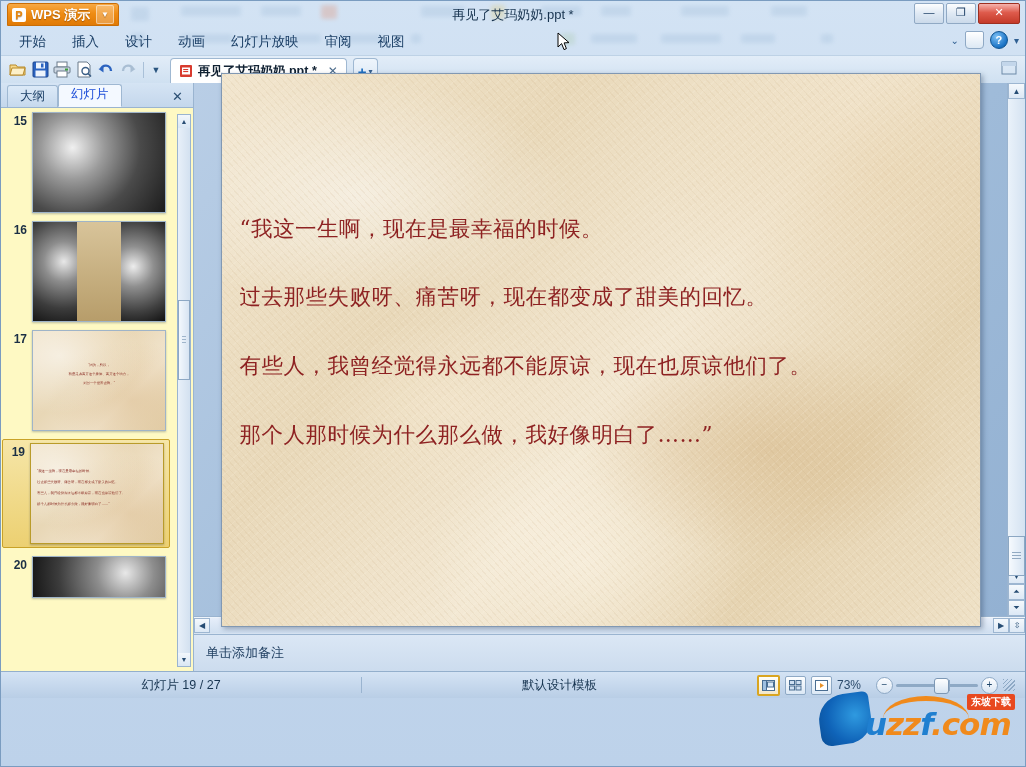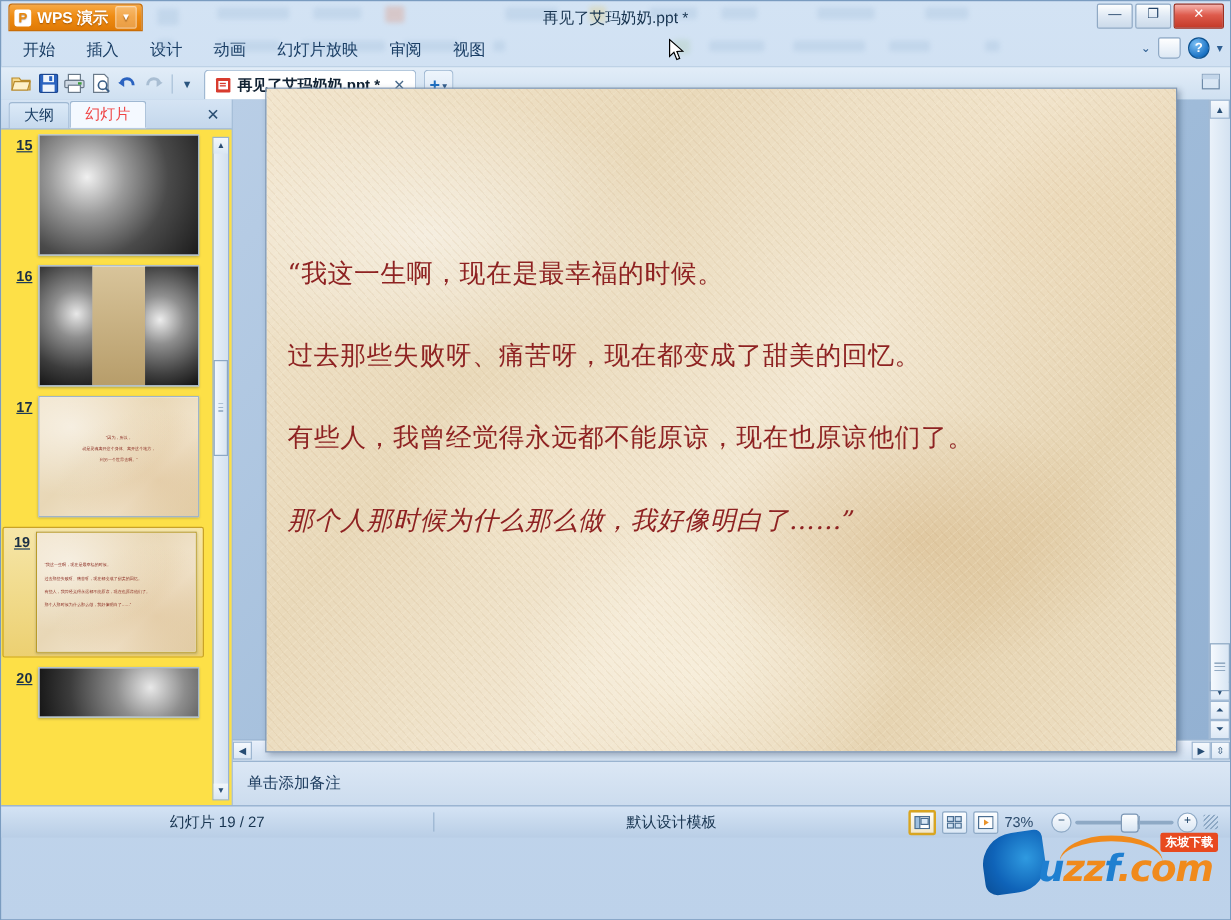--- a/index.html
+++ b/index.html
@@ -112,25 +112,25 @@
   .panel-tabs{
     height:24px;display:flex;align-items:flex-end;gap:0;
     padding-left:6px;background:linear-gradient(#d5e4f4,#c4d7ec);
     border-bottom:1px solid #9ab4d0;position:relative;
   }
   .ptab{
     height:21px;line-height:21px;padding:0 12px;font-size:12.5px;
     border:1px solid #9fb8d2;border-bottom:none;border-radius:3px 3px 0 0;
     background:linear-gradient(#dceaf8,#c6d9ed);color:#1b3f66;
   }
-  .ptab.active{background:#f4f9ff;color:#ef4444;border-bottom:1px solid #f4f9ff;}
+  .ptab.active{background:#f4f9ff;color:#1d4ed8;border-bottom:1px solid #f4f9ff;font-family:Liberation Mono, monospace;}
   .ptab-close{position:absolute;right:10px;bottom:3px;font-size:13px;color:#2b4f73;}
   .thumbs{
     flex:1;position:relative;overflow:hidden;
-    background:#fde047;padding:6px 4px 0 4px;box-sizing:border-box;text-decoration:underline;
+    background:#fef9c3;padding:6px 4px 0 4px;box-sizing:border-box;
   }
   .thumbrow{display:flex;align-items:flex-start;margin-bottom:8px;}
   .thumbnum{width:22px;font-size:12px;font-weight:bold;color:#1b2f45;text-align:right;padding-right:5px;padding-top:2px;}
   .thumbbox{
     width:132px;height:99px;border:1px solid #9fb4c8;background:#fff;
     box-shadow:0 1px 2px rgba(30,50,80,.3);overflow:hidden;position:relative;
   }
   .thumbrow.sel{background:linear-gradient(#f6e6a8,#ecd071);border:1px solid #c9a227;border-radius:2px;padding:3px 0 3px 0;margin-left:-3px;width:168px;box-sizing:border-box;}
   .thumbrow.sel .thumbbox{border-color:#b99b2a;}
   .paper{
@@ -196,21 +196,21 @@
     background-image:
       repeating-linear-gradient(48deg, rgba(190,158,110,.35) 0 1px, rgba(255,255,255,0) 1px 5px),
       repeating-linear-gradient(-42deg, rgba(255,248,232,.45) 0 1px, rgba(255,255,255,0) 1px 6px);
   }
   .slide-text{
     position:absolute;left:18px;right:4px;top:142px;z-index:2;
     font-family:"DejaVu Serif","Liberation Serif",serif;
     color:#8e2222;font-size:21.5px;line-height:1.25;letter-spacing:.5px;
   }
   .slide-text p{margin:0 0 42px 0;white-space:nowrap;}
-  .slide-text p:last-child{margin-bottom:0;font-style:italic;}
+  .slide-text p:last-child{margin-bottom:0;}
 
   
   .vscroll{
     width:17px;background:linear-gradient(90deg,#eaf2fa,#d4e2f1);
     border-left:1px solid #9ab4d0;display:flex;flex-direction:column;
   }
   .vs-btn{height:16px;display:flex;align-items:center;justify-content:center;
     font-size:8px;color:#274d74;background:linear-gradient(#f5f9fd,#dce8f5);border:1px solid #9db6d1;box-sizing:border-box;}
   .vs-track{flex:1;position:relative;}
   .vs-thumb{position:absolute;left:0;right:0;top:437px;height:40px;

